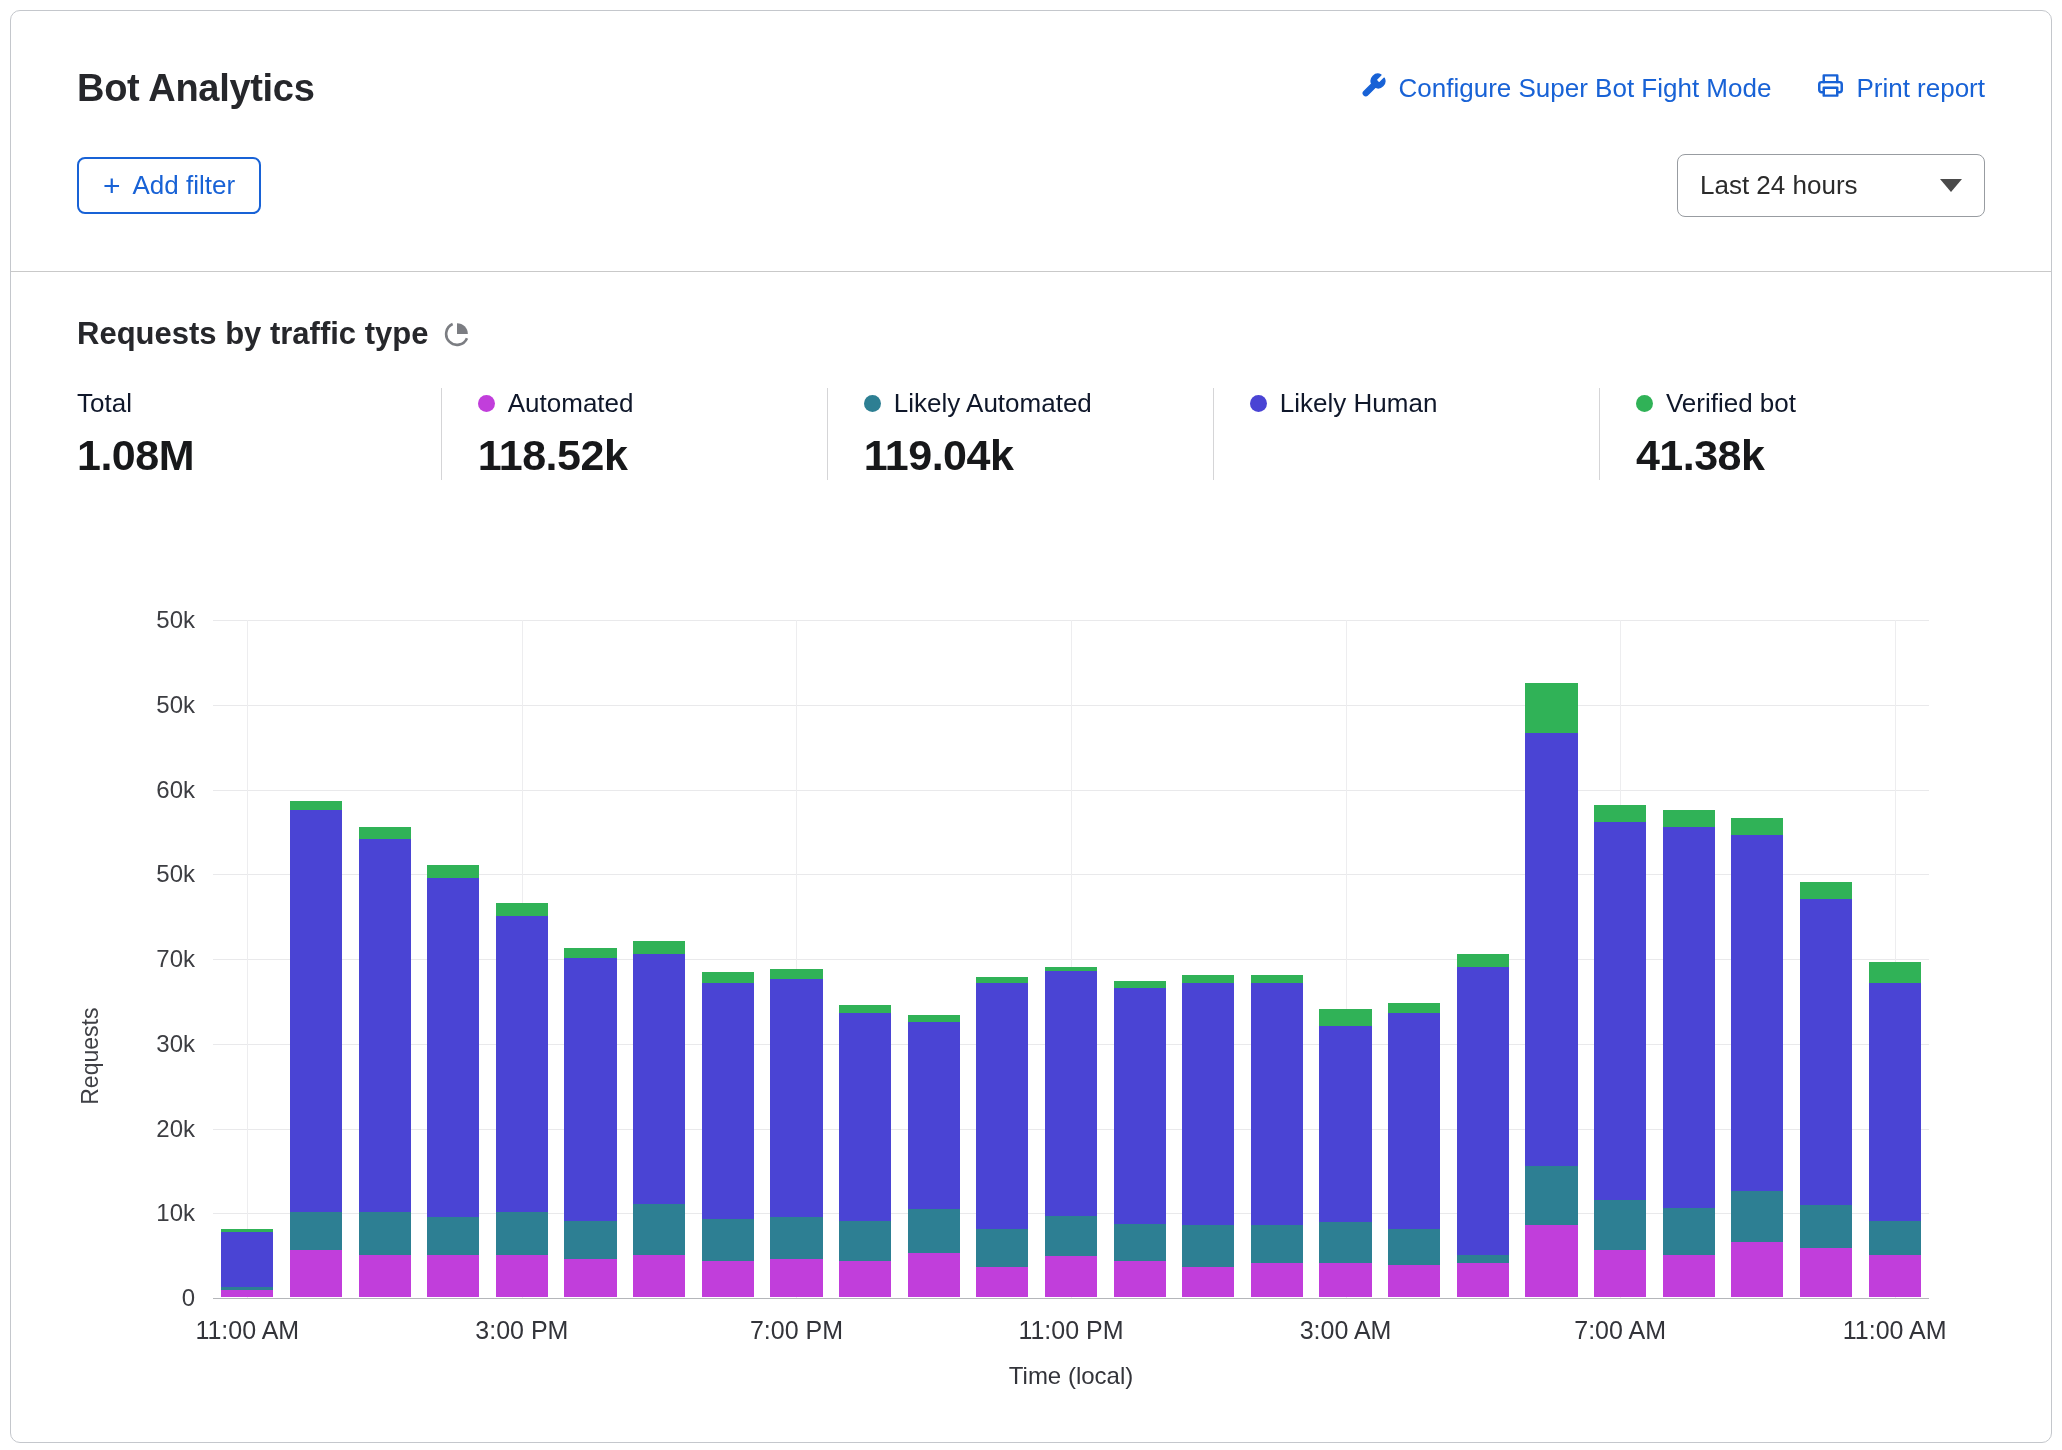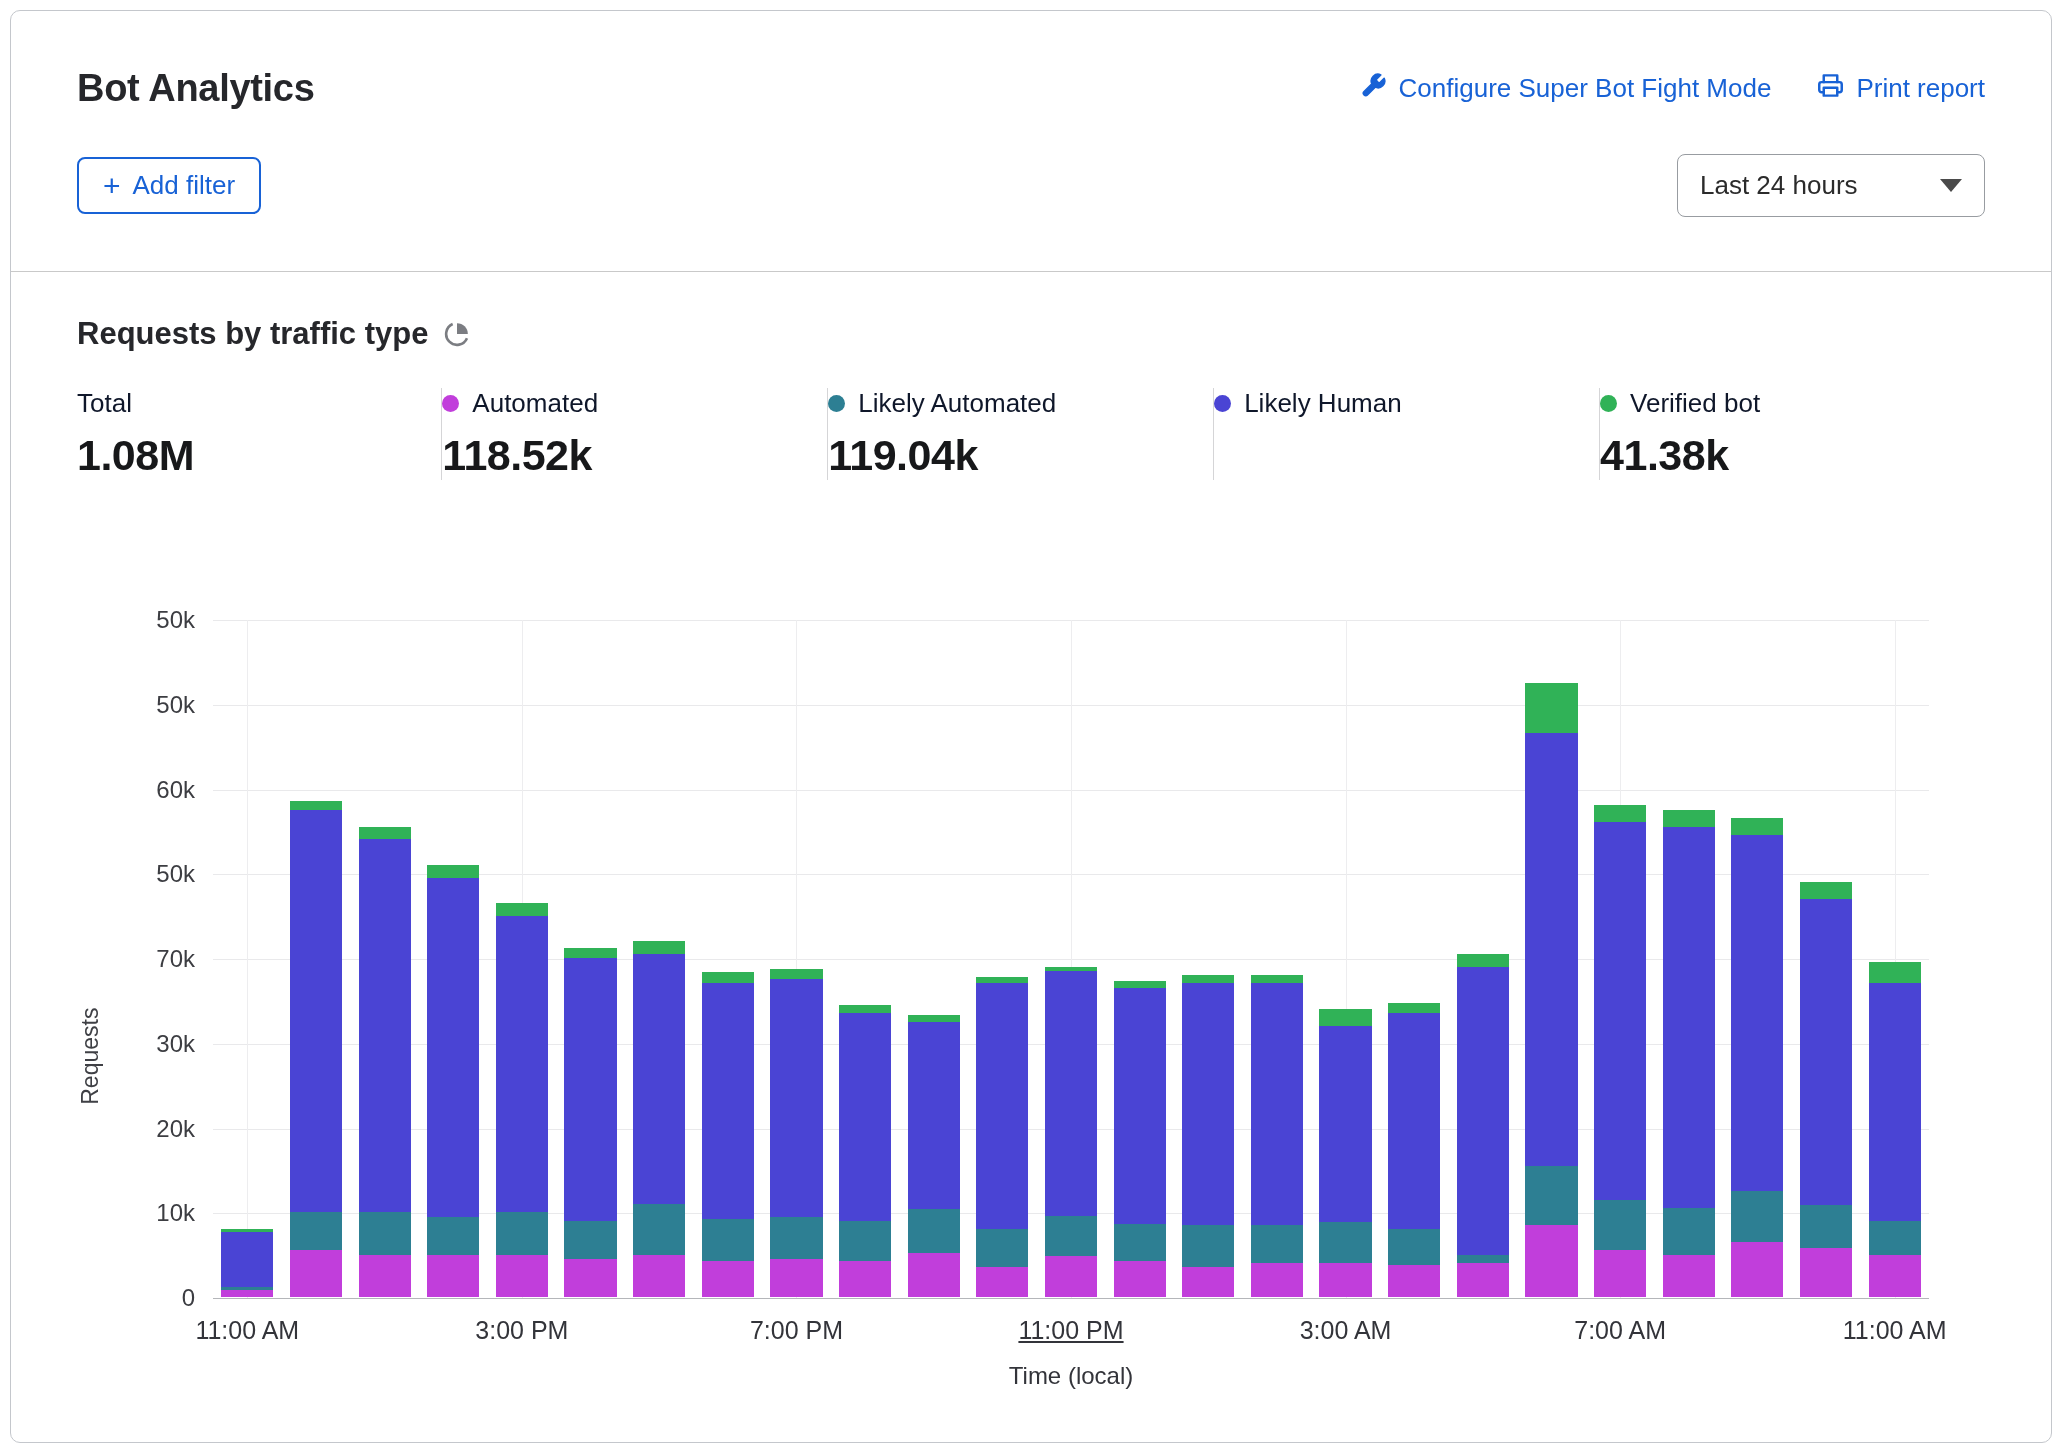--- a/index.html
+++ b/index.html
@@ -17,21 +17,21 @@
   .dropdown { width:308px; height:63px; border:1px solid #989ca1; border-radius:8px; display:flex; align-items:center; justify-content:space-between; padding:0 22px; font-size:26px; color:#2b2b2b; background:#fff; cursor:pointer; }
   .caret { width:0; height:0; border-left:11px solid transparent; border-right:11px solid transparent; border-top:13px solid #4a4a4a; }
   .divider { border-top:1px solid #c9c9c9; margin-top:54px; }
   .section { padding:44px 66px 24px 66px; }
   .sec-title-row { display:flex; align-items:center; gap:16px; }
   .sec-title { font-size:31px; font-weight:700; color:#26272b; }
   .pie-icon svg { width:26px; height:26px; display:block; }
   .stats { display:flex; margin-top:36px; }
   .stat { width:394px; }
   .stat:first-child { width:372px; }
-  .stat + .stat { border-left:1px solid #d5d5d7; }
+  .stat + .stat { border-left:1px solid #d5d5d7; padding-left:36px; }
   .stat-label-row { display:flex; align-items:center; gap:13px; font-size:26px; color:#0f172a; }
   .dot { width:17px; height:17px; border-radius:50%; flex:0 0 auto; }
   .stat-value { margin-top:12px; font-size:43px; font-weight:700; color:#17181a; letter-spacing:-0.5px; }
   .chart { margin-top:140px; padding-right:56px; padding-bottom:120px; display:flex; }
   .ylab-col { width:32px; position:relative; }
   .ylab { position:absolute; top:50%; left:0; transform:translateY(-50%) ; writing-mode:vertical-rl; rotate:180deg; font-size:23px; color:#3f4045; }
   .yticks { width:104px; position:relative; }
   .ytick { position:absolute; right:18px; font-size:24px; color:#3c3d42; line-height:30px; }
   .plot { flex:1; position:relative; height:678px; }
   .hgrid { position:absolute; left:0; right:0; height:1px; background:#e9e9eb; }
@@ -157,21 +157,21 @@
           <div class="hgrid" style="top: 25%;"></div>
           <div class="hgrid" style="top: 12.5%;"></div>
           <div class="hgrid" style="top: 0%;"></div>
           <div class="vgrid" style="left: 2%;"></div>
           <div class="xtick" style="left: 2%;">11:00 AM</div>
           <div class="vgrid" style="left: 18%;"></div>
           <div class="xtick" style="left: 18%;">3:00 PM</div>
           <div class="vgrid" style="left: 34%;"></div>
           <div class="xtick" style="left: 34%;">7:00 PM</div>
           <div class="vgrid" style="left: 50%;"></div>
-          <div class="xtick" style="left: 50%; text-decoration: underline;">11:00 PM</div>
+          <div class="xtick" style="left: 50%;">11:00 PM</div>
           <div class="vgrid" style="left: 66%;"></div>
           <div class="xtick" style="left: 66%;">3:00 AM</div>
           <div class="vgrid" style="left: 82%;"></div>
           <div class="xtick" style="left: 82%;">7:00 AM</div>
           <div class="vgrid" style="left: 98%;"></div>
           <div class="xtick" style="left: 98%;">11:00 AM</div>
           <div class="bar" style="left: 0.48%; width: 3.04%;">
             <div style="height: 6.78px; background: rgb(193, 62, 219);"></div>
             <div style="height: 3.39px; background: rgb(45, 127, 147);"></div>
             <div style="height: 55.0875px; background: rgb(74, 68, 212);"></div>

